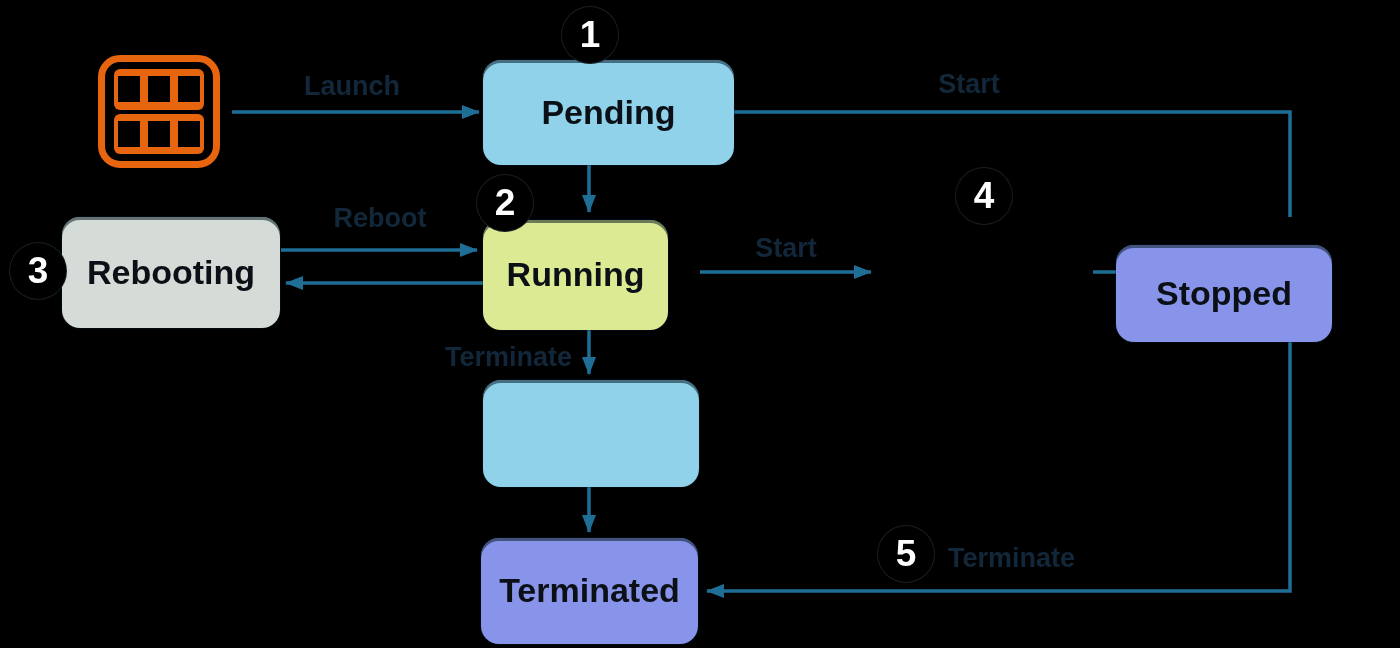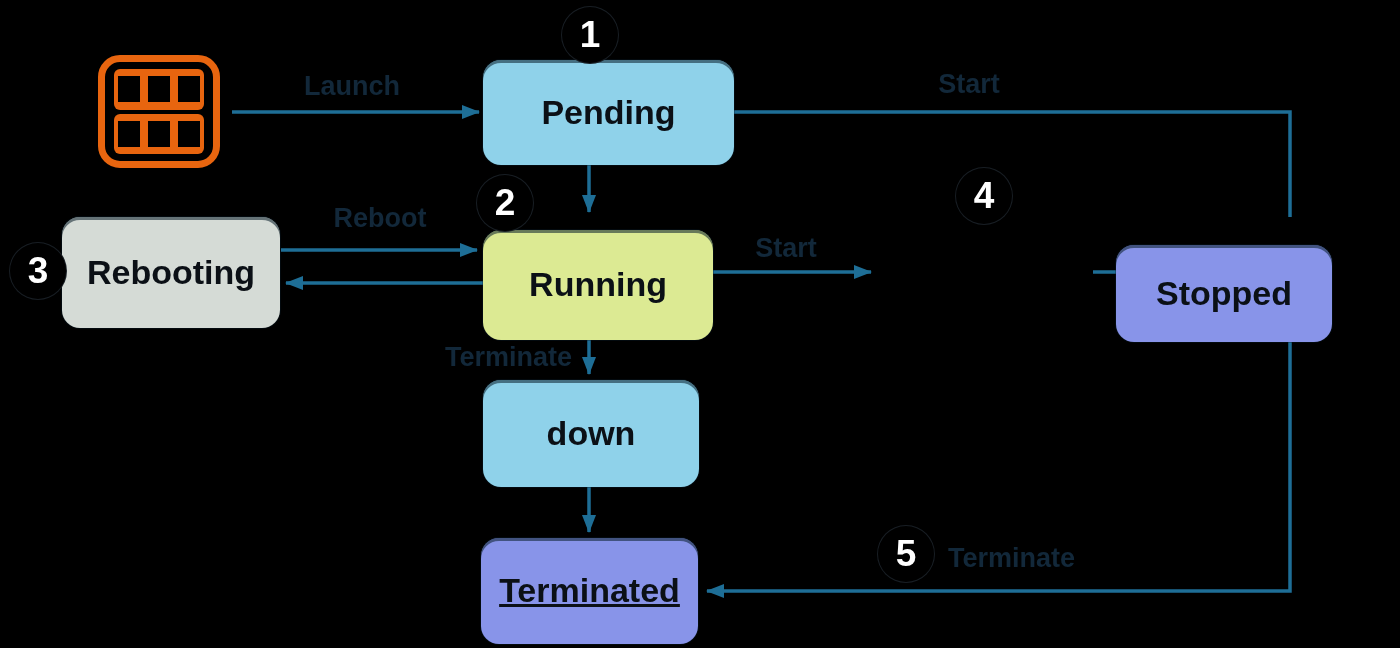--- a/index.html
+++ b/index.html
@@ -11,26 +11,26 @@
   .arrow{stroke:var(--arrow,#1e6e96);stroke-width:3.5;fill:none;}
 
   .state{
     position:absolute;z-index:2;border-radius:18px;
     display:flex;align-items:center;justify-content:center;text-align:center;
     font-size:34px;font-weight:600;color:var(--box-text,#0b1016);
     box-shadow: inset 0 3px 0 rgba(10,30,42,.55), 0 0 0 1px rgba(10,30,42,.35);
     line-height:1.15;
   }
   .box-pending      {left:483px;top:60px; width:251px;height:105px;background:var(--state-pending,#8fd2ea);}
-  .box-running      {left:483px;top:230px;width:230px;height:110px;background:var(--state-running,#dcea93);}
+  .box-running      {left:483px;top:220px;width:185px;height:110px;background:var(--state-running,#dcea93);}
   .box-rebooting    {left:62px; top:217px;width:218px;height:111px;background:var(--state-rebooting,#d5dbd6);}
   .box-stopping     {left:877px;top:218px;width:216px;height:110px;background:var(--state-stopping,#5ac8f8);}
   .box-stopped      {left:1116px;top:217px;width:216px;height:97px;background:var(--state-stopped,#8894e9);margin-top:28px;}
   .box-shutting     {left:483px;top:380px;width:216px;height:107px;background:var(--state-pending,#8fd2ea);}
-  .box-terminated   {left:481px;top:538px;width:217px;height:106px;background:var(--state-stopped,#8894e9);text-decoration:underline;}
+  .box-terminated   {left:481px;top:538px;width:217px;height:106px;background:var(--state-stopped,#8894e9);}
 
   .badge{
     position:absolute;z-index:3;width:58px;height:58px;border-radius:50%;
     background:var(--badge-bg,#000);color:var(--badge-text,#fff);
     display:flex;align-items:center;justify-content:center;
     font-size:37px;font-weight:bold;border:1px solid rgba(40,50,60,.6);
     box-sizing:border-box;
   }
   .badge-1{left:561px;top:6px;}
   .badge-2{left:476px;top:174px;}
@@ -107,21 +107,20 @@
     <span>Running</span>
   </div>
   <div class="state box-rebooting">
     <span>Rebooting</span>
   </div>
   <div class="state box-stopped">
     <span>Stopped</span>
   </div>
   <div class="state box-shutting">
     <span>
-      <span style="display:block">down</span>
     </span>
   </div>
   <div class="state box-terminated">
     <span>Terminated</span>
   </div>
 
   <div class="badge badge-1">1</div>
   <div class="badge badge-2">2</div>
   <div class="badge badge-3">3</div>
   <div class="badge badge-4">4</div>

